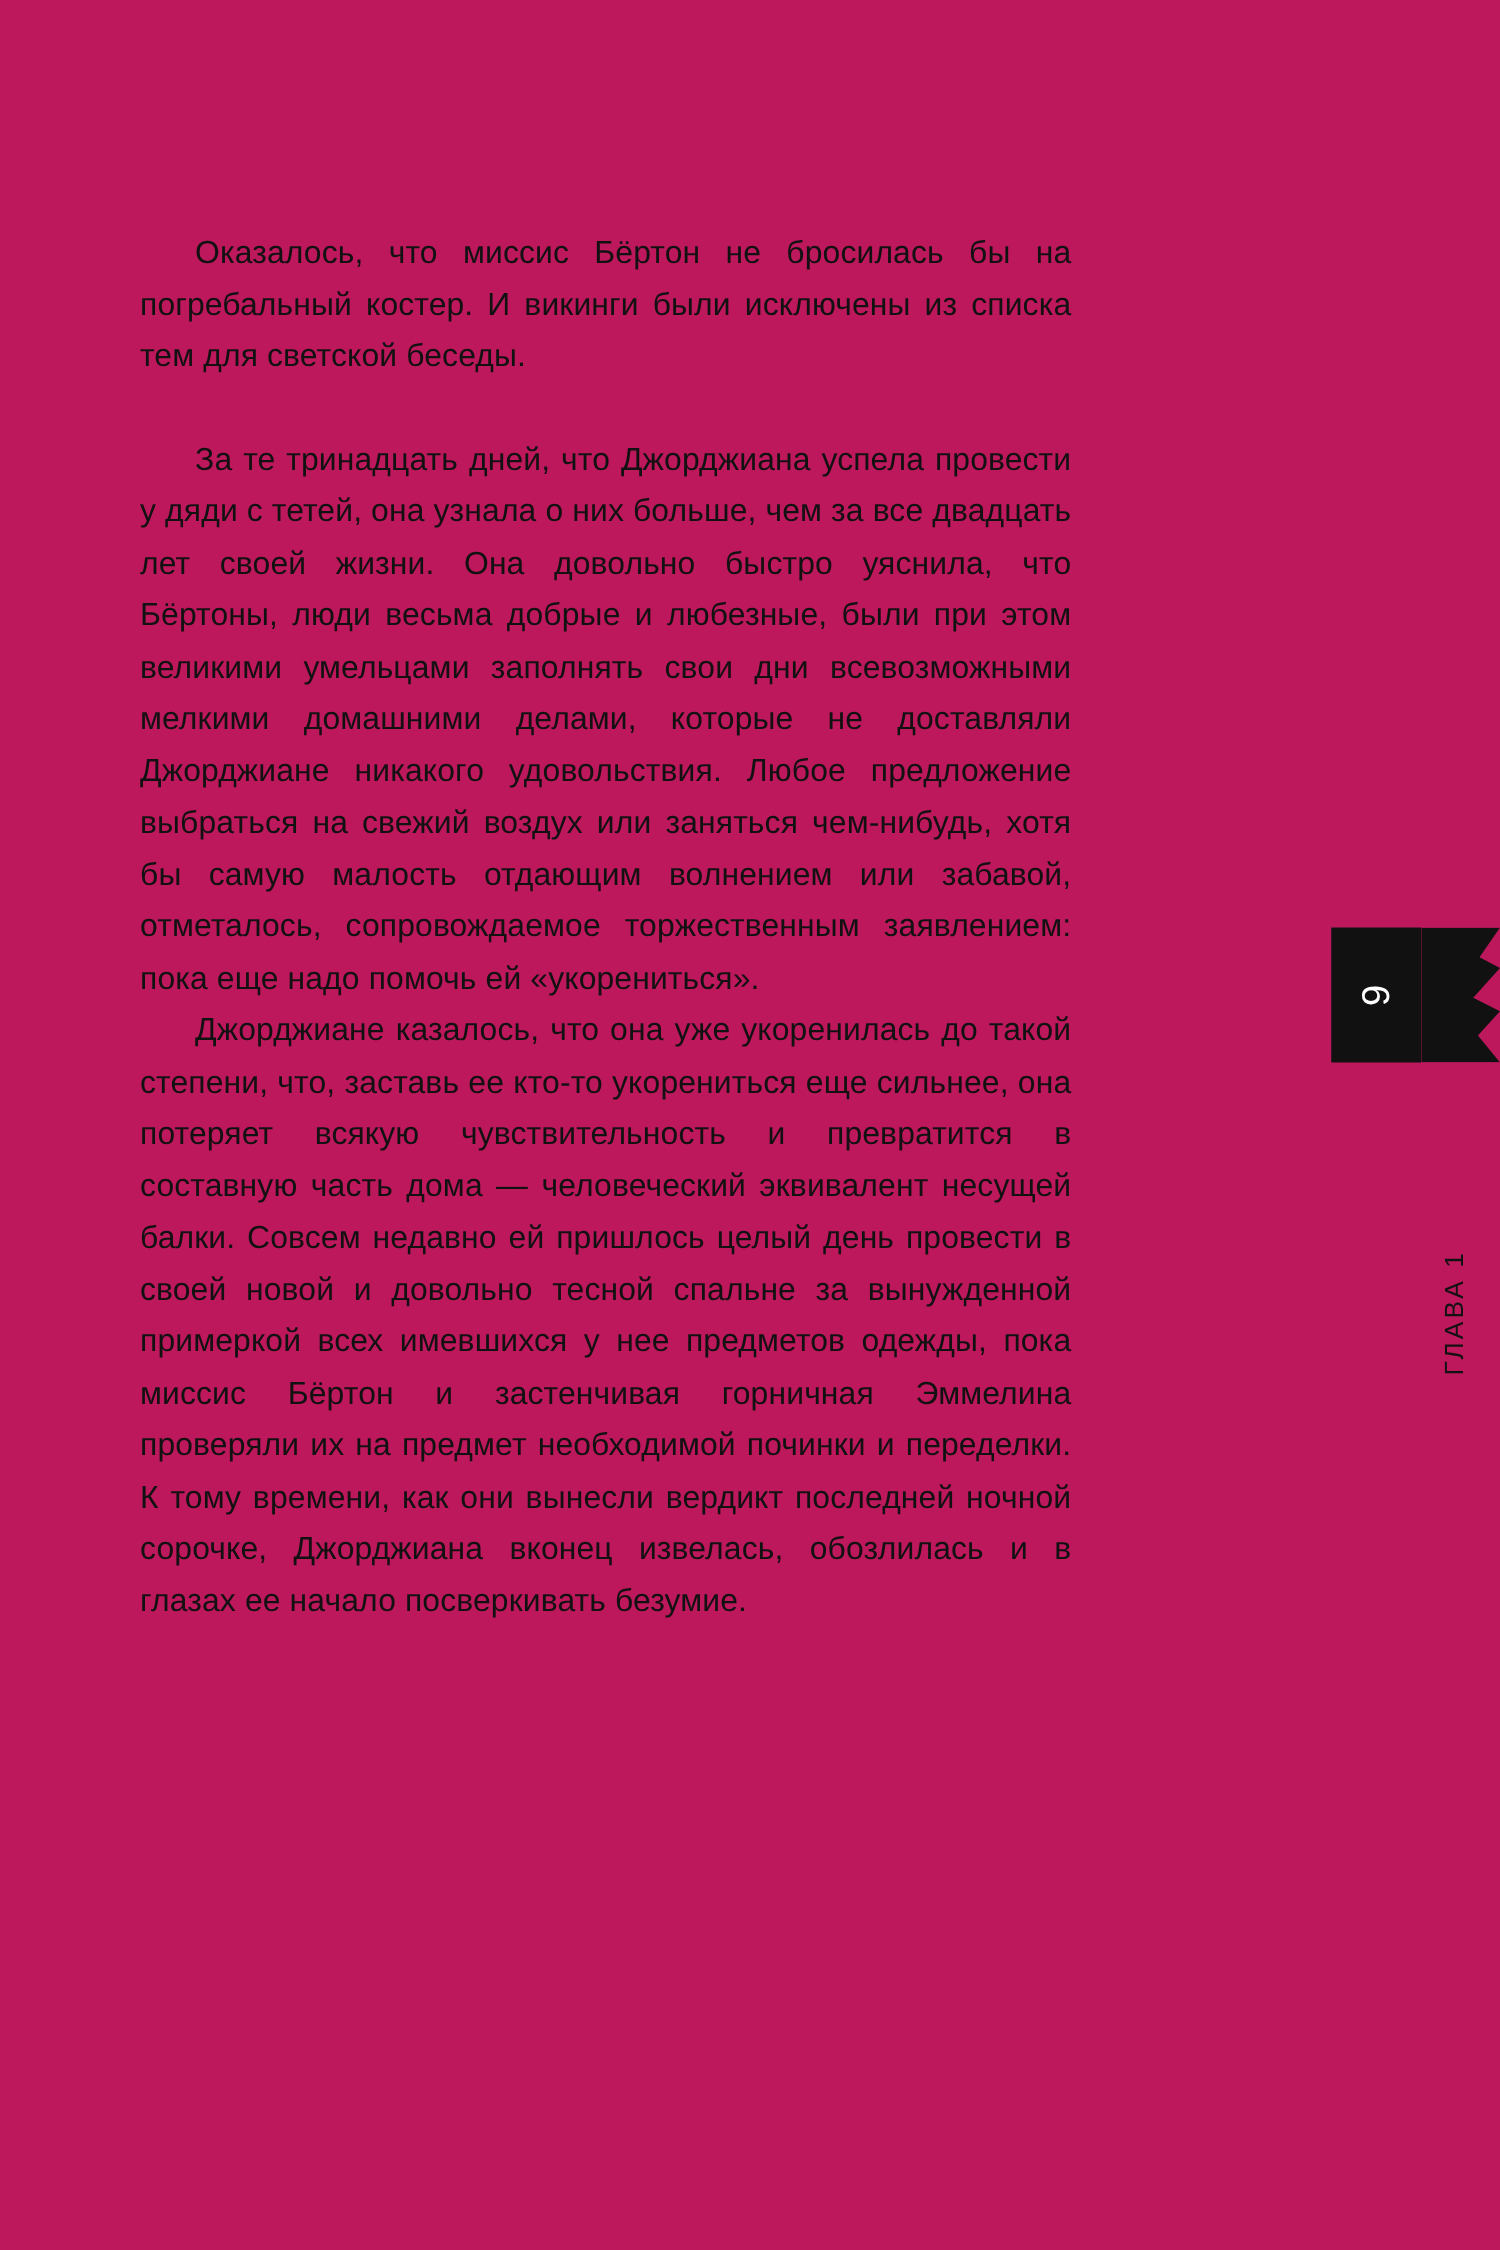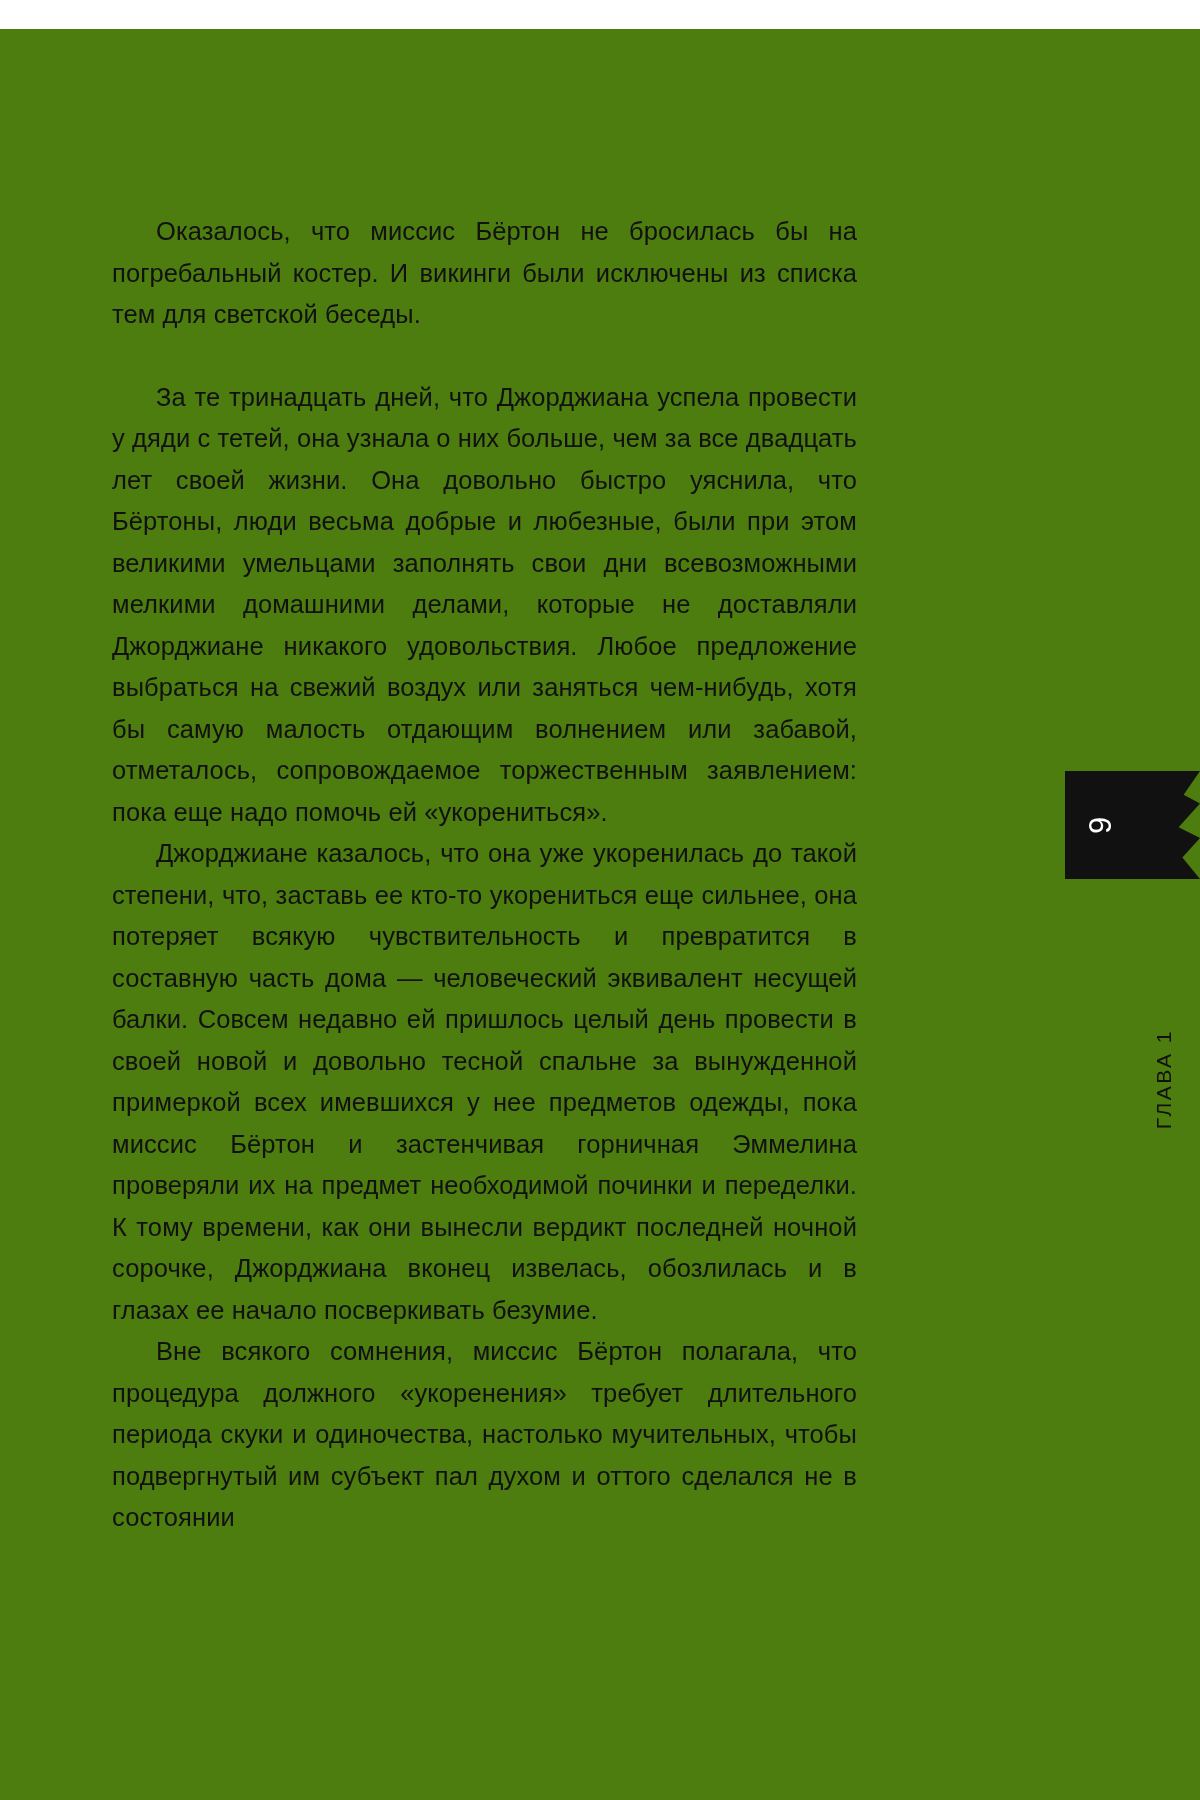--- a/index.html
+++ b/index.html
@@ -11,22 +11,21 @@
     width: 1200px;
     height: 1800px;
     position: relative;
     font-family: "Liberation Sans", sans-serif;
     overflow: hidden;
   }
 
   .page {
     position: absolute;
     inset: 0;
-    background: #4d7c0f;
-    margin-top: 29px;
+    background: #be185d;
   }
 
   .text-column {
     position: absolute;
     left: 112px;
     top: 182px;
     width: 745px;
   }
 
   .para {
@@ -110,21 +109,20 @@
 </head>
 <body>
 
 <div class="page">
 
   <div class="text-column">
     <p class="para indent">Оказалось, что миссис Бёртон не бросилась бы на погребальный костер. И викинги были исключены из списка тем для светской беседы.</p>
     <div class="para-gap"></div>
     <p class="para indent">За те тринадцать дней, что Джорджиана успела провести у дяди с тетей, она узнала о них больше, чем за все двадцать лет своей жизни. Она довольно быстро уяснила, что Бёртоны, люди весьма добрые и любезные, были при этом великими умельцами заполнять свои дни всевозможными мелкими домашними делами, которые не доставляли Джорджиане никакого удовольствия. Любое предложение выбраться на свежий воздух или заняться чем-нибудь, хотя бы самую малость отдающим волнением или забавой, отметалось, сопровождаемое торжественным заявлением: пока еще надо помочь ей «укорениться».</p>
     <p class="para indent">Джорджиане казалось, что она уже укоренилась до такой степени, что, заставь ее кто-то укорениться еще сильнее, она потеряет всякую чувствительность и превратится в составную часть дома — человеческий эквивалент несущей балки. Совсем недавно ей пришлось целый день провести в своей новой и довольно тесной спальне за вынужденной примеркой всех имевшихся у нее предметов одежды, пока миссис Бёртон и застенчивая горничная Эммелина проверяли их на предмет необходимой починки и переделки. К тому времени, как они вынесли вердикт последней ночной сорочке, Джорджиана вконец извелась, обозлилась и в глазах ее начало посверкивать безумие.</p>
-    <p class="para indent">Вне всякого сомнения, миссис Бёртон полагала, что процедура должного «укоренения» требует длительного периода скуки и одиночества, настолько мучительных, чтобы подвергнутый им субъект пал духом и оттого сделался не в состоянии</p>
   </div>
 
   <div class="marker">
     <div class="marker-bar"></div>
     <div class="marker-flag"></div>
     <div class="marker-page-number">9</div>
   </div>
 
   <div class="chapter-label">ГЛАВА 1</div>
 

